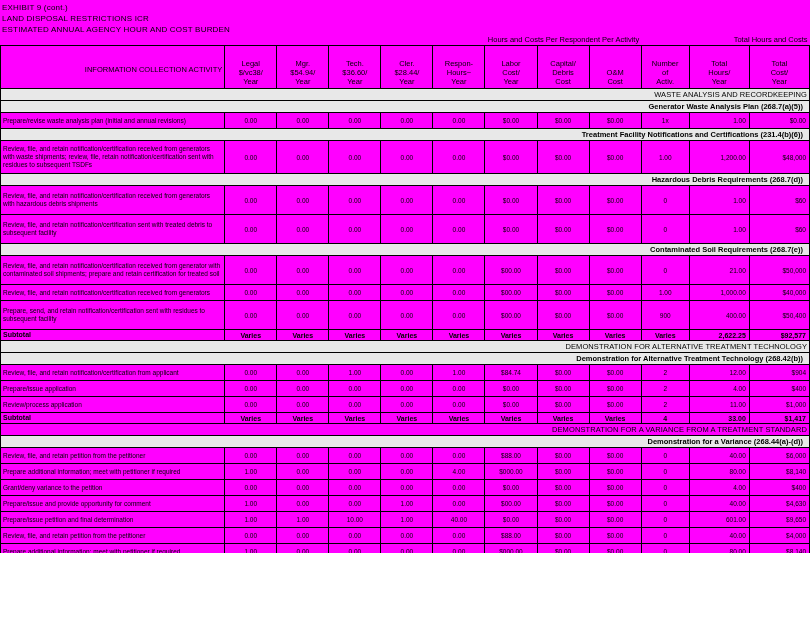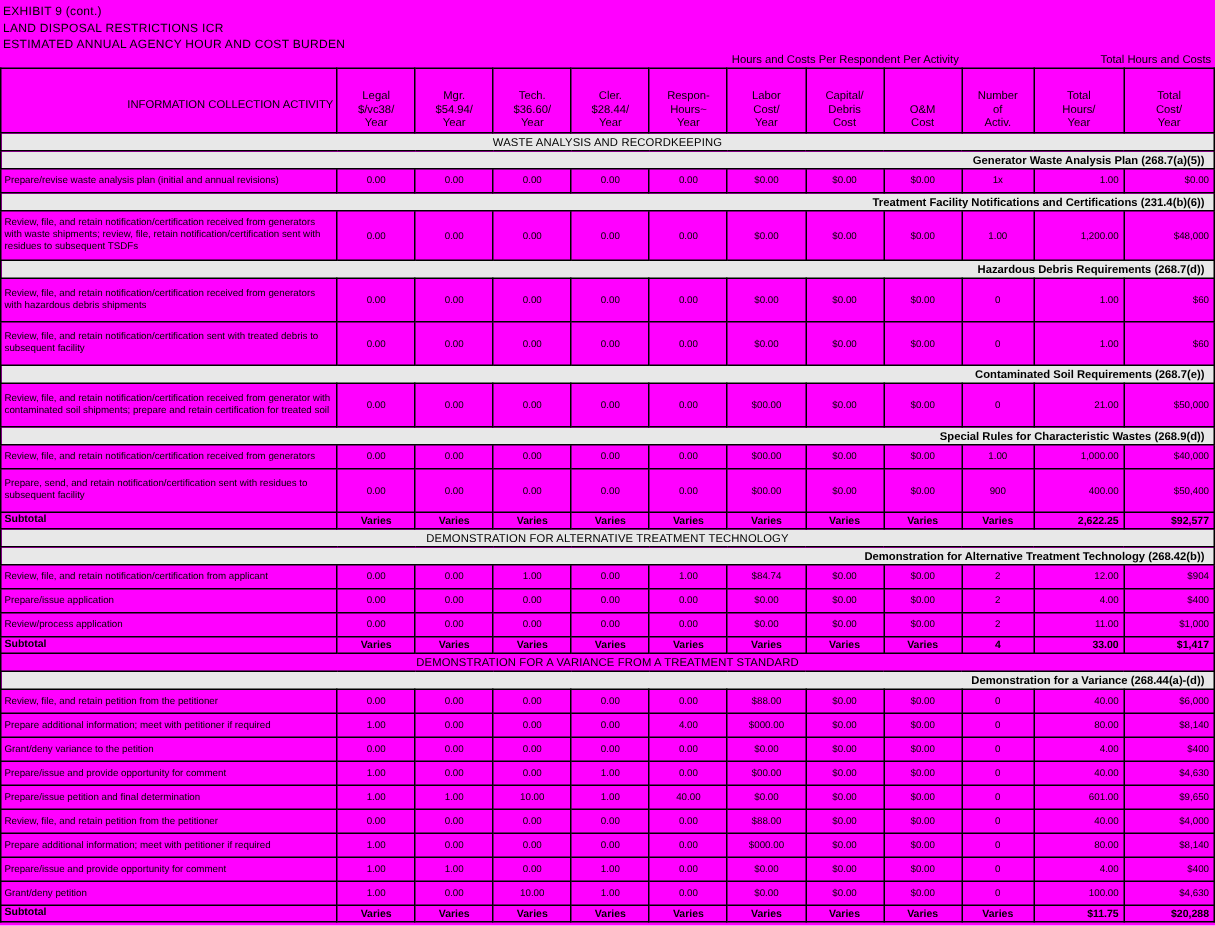--- a/index.html
+++ b/index.html
@@ -6,21 +6,21 @@
     margin: 0;
     padding: 0;
     background: #ffffff;
   }
   body {
     font-family: "Liberation Sans", sans-serif;
   }
   #sheet {
     position: relative;
     width: 810px;
-    height: 617px;
+    height: 553px;
     background: #ff00ff;
     overflow: hidden;
     font-size: 7px;
     color: #000000;
   }
   .title-block {
     padding: 2px 0 0 2px;
   }
   .title-line {
     font-size: 8px;
@@ -63,21 +63,21 @@
   }
   .rowlabel-head {
     background: #ff00ff;
     text-align: right;
     vertical-align: bottom;
     font-size: 7.5px;
     padding-bottom: 14px;
   }
   .section-band {
     background: #e8e8e8;
-    text-align: center;
+    text-align: right;
     font-size: 7.5px;
     padding: 1px 2px;
     letter-spacing: 0.1px;
   }
   .section-band.magenta {
     background: #ff00ff;
   }
   .subsection {
     background: #e8e8e8;
     text-align: right;
@@ -293,23 +293,20 @@
         <td class="num">0.00</td>
         <td class="num">$00.00</td>
         <td class="num">$0.00</td>
         <td class="num">$0.00</td>
         <td class="num">0</td>
         <td class="money">21.00</td>
         <td class="money">$50,000</td>
       </tr>
 
       <tr>
-        <td class="subsection" colspan="12">Special Rules for Characteristic Wastes (268.9(d))</td>
-      </tr>
-      <tr>
         <td class="act tall1">Review, file, and retain notification/certification received from generators</td>
         <td class="num">0.00</td>
         <td class="num">0.00</td>
         <td class="num">0.00</td>
         <td class="num">0.00</td>
         <td class="num">0.00</td>
         <td class="num">$00.00</td>
         <td class="num">$0.00</td>
         <td class="num">$0.00</td>
         <td class="num">1.00</td>

